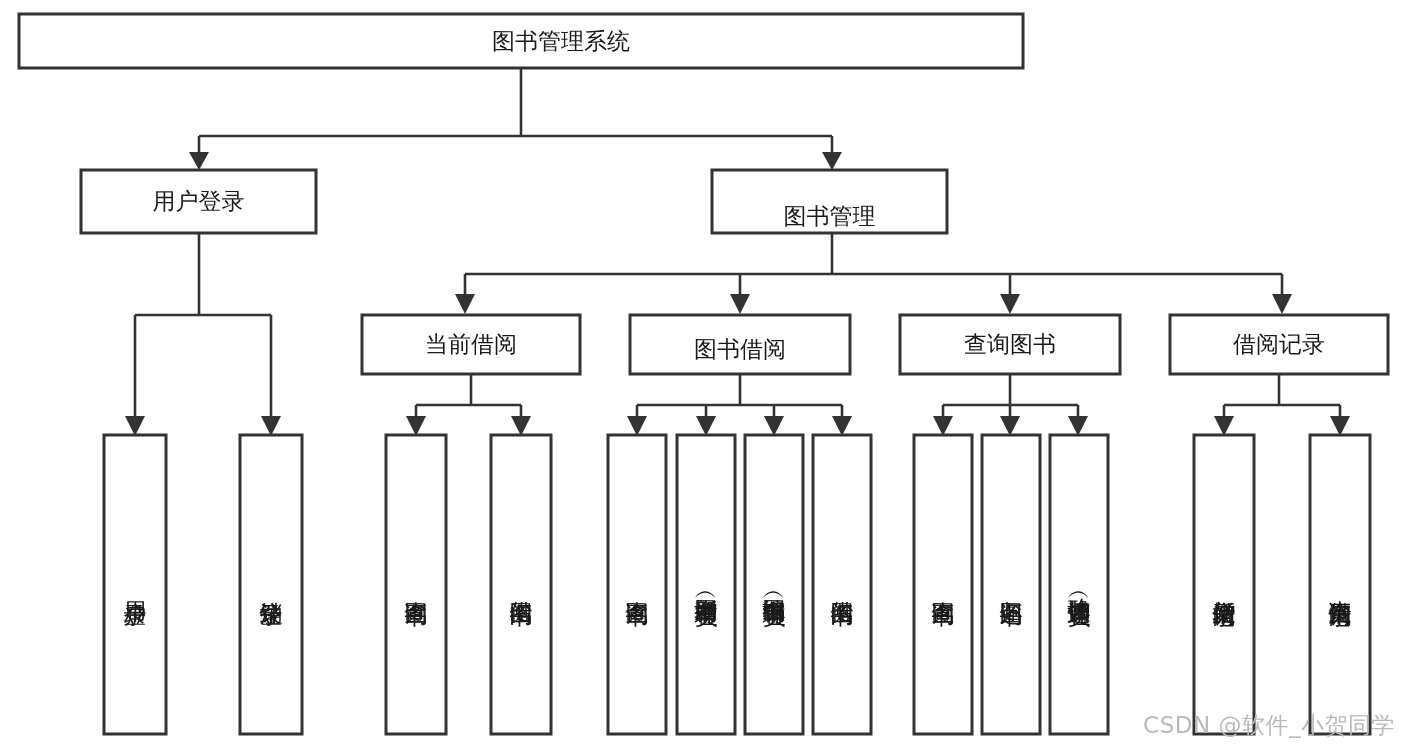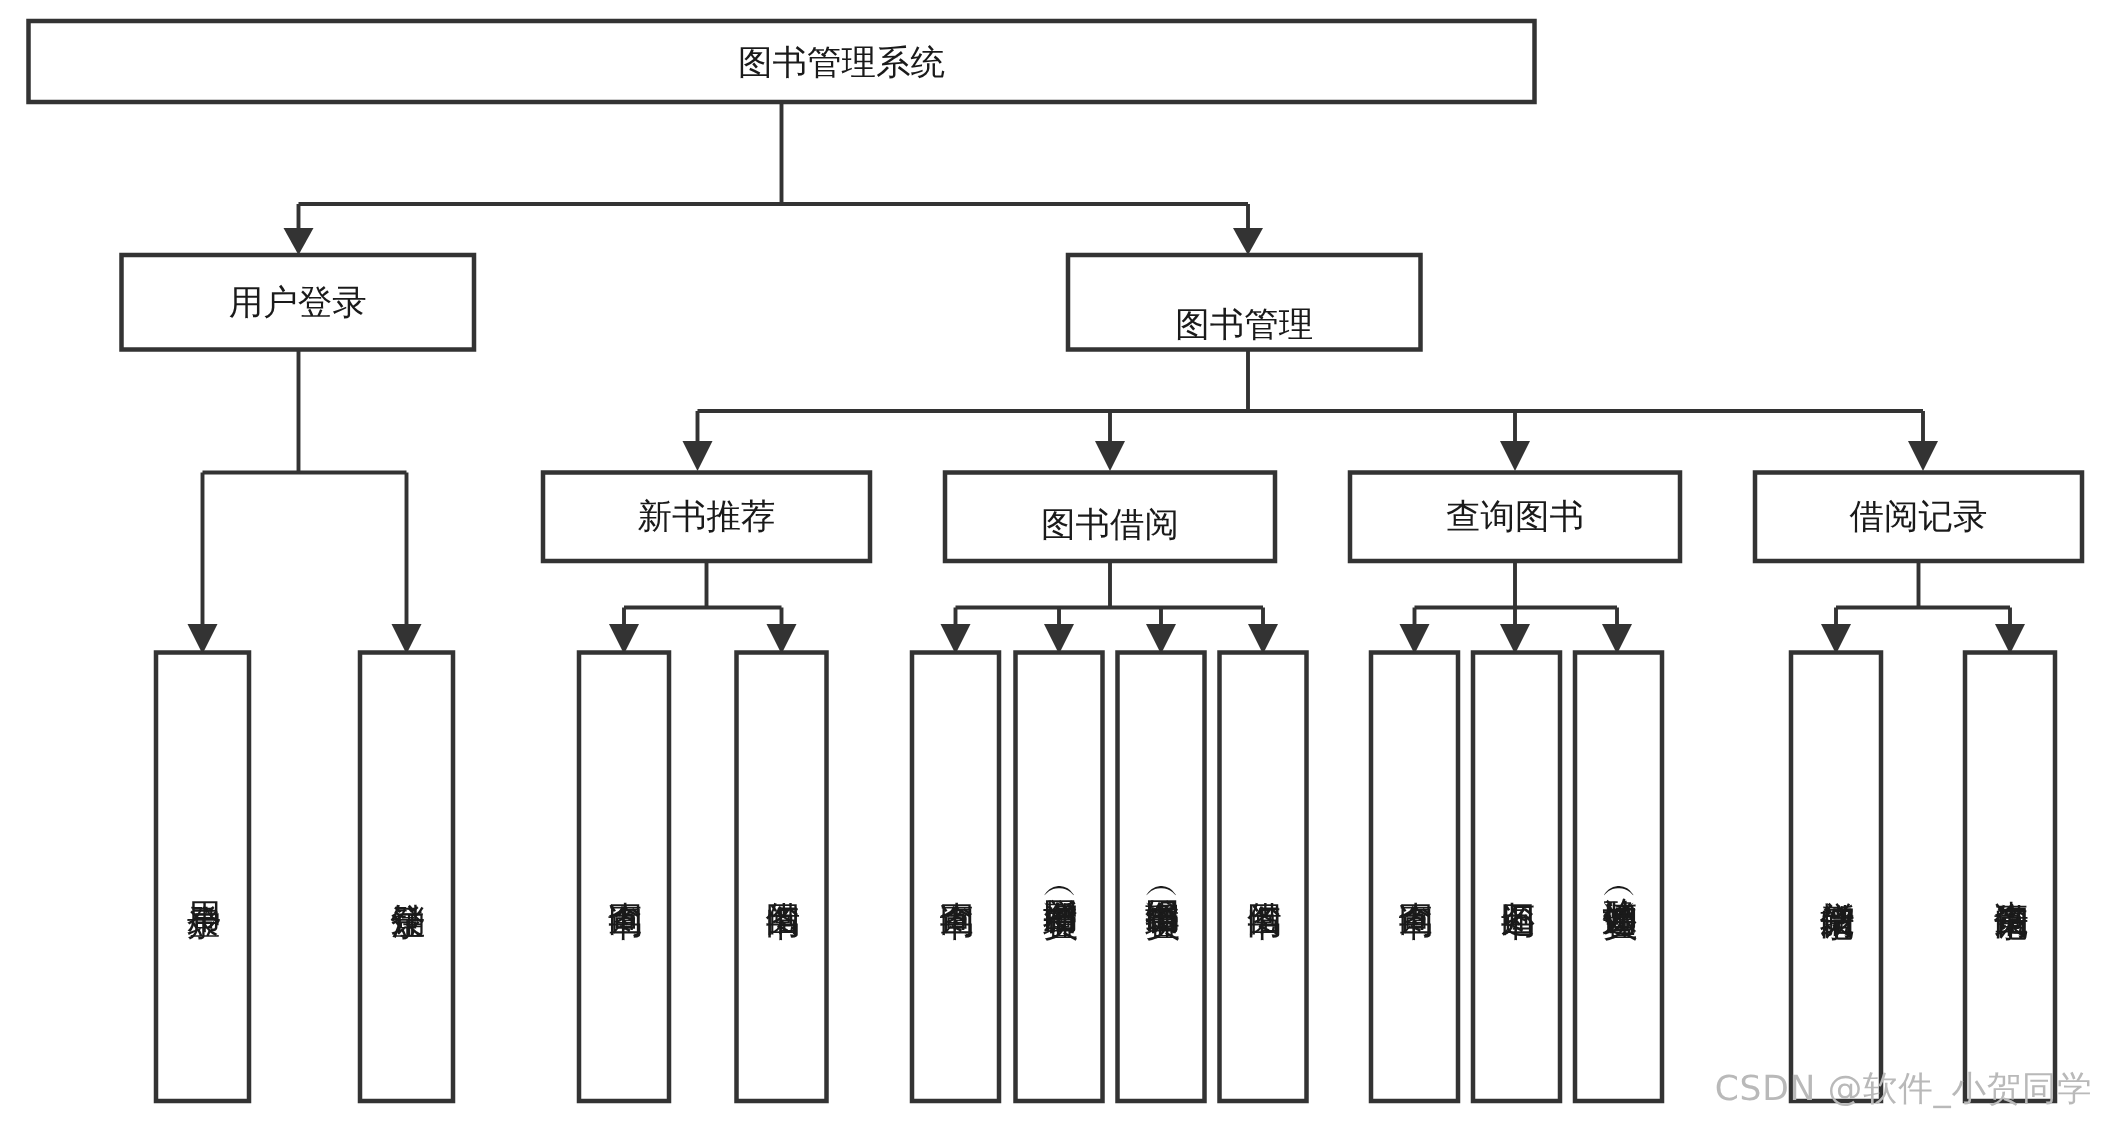--- a/index.html
+++ b/index.html
@@ -173,21 +173,21 @@
 
     <rect class="node-box" x="1194" y="435" width="60" height="299"></rect>
     <rect class="node-box" x="1310" y="435" width="60" height="299"></rect>
   </svg>
 
   <div class="hlabel" style="left:15px; top:14px; width:1092px; height:54px;">图书管理系统</div>
 
   <div class="hlabel" style="left:81px; top:170px; width:235px; height:63px;">用户登录</div>
   <div class="hlabel" style="left:712px; top:170px; width:235px; height:53px;margin-top:20px;">图书管理</div>
 
-  <div class="hlabel" style="left:362px; top:315px; width:218px; height:59px;">新书推荐</div>
+  <div class="hlabel" style="left:362px; top:315px; width:218px; height:59px;">当前借阅</div>
   <div class="hlabel" style="left:630px; top:315px; width:220px; height:69px;">图书借阅</div>
   <div class="hlabel" style="left:900px; top:315px; width:220px; height:59px;">查询图书</div>
   <div class="hlabel" style="left:1170px; top:315px; width:218px; height:59px;">借阅记录</div>
 
   <div class="vlabel" style="left:104px; top:435px; width:62px; height:299px;">用户登录</div>
   <div class="vlabel" style="left:240px; top:435px; width:62px; height:299px;">注销登录</div>
 
   <div class="vlabel" style="left:386px; top:435px; width:60px; height:299px;">查询图书</div>
   <div class="vlabel" style="left:491px; top:435px; width:60px; height:299px;">借阅图书</div>
 

